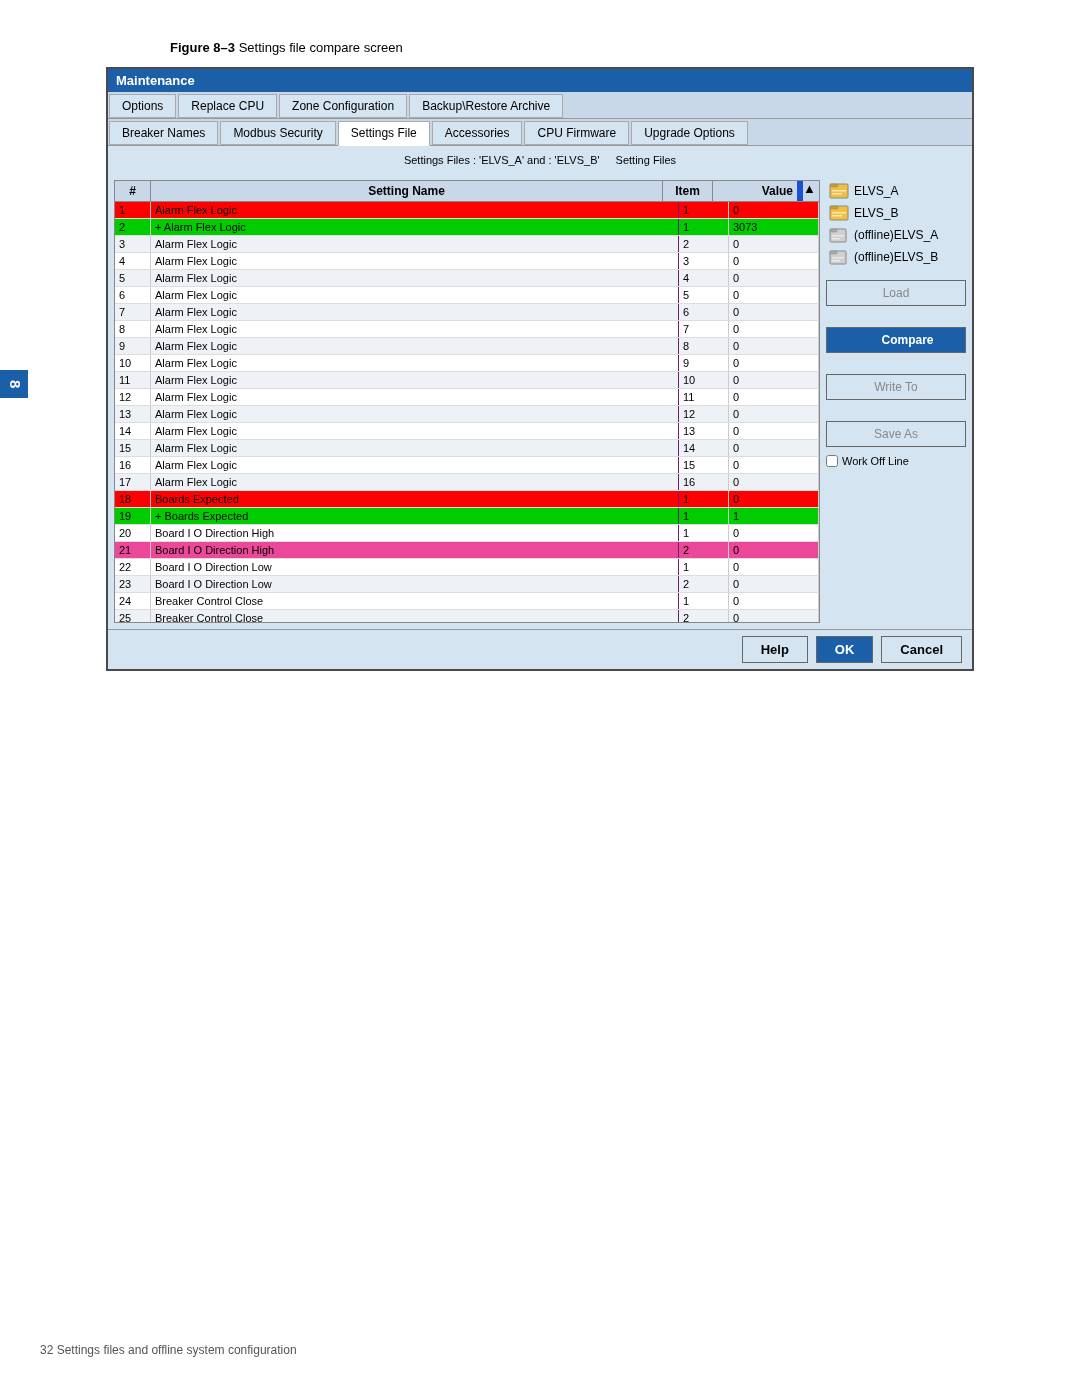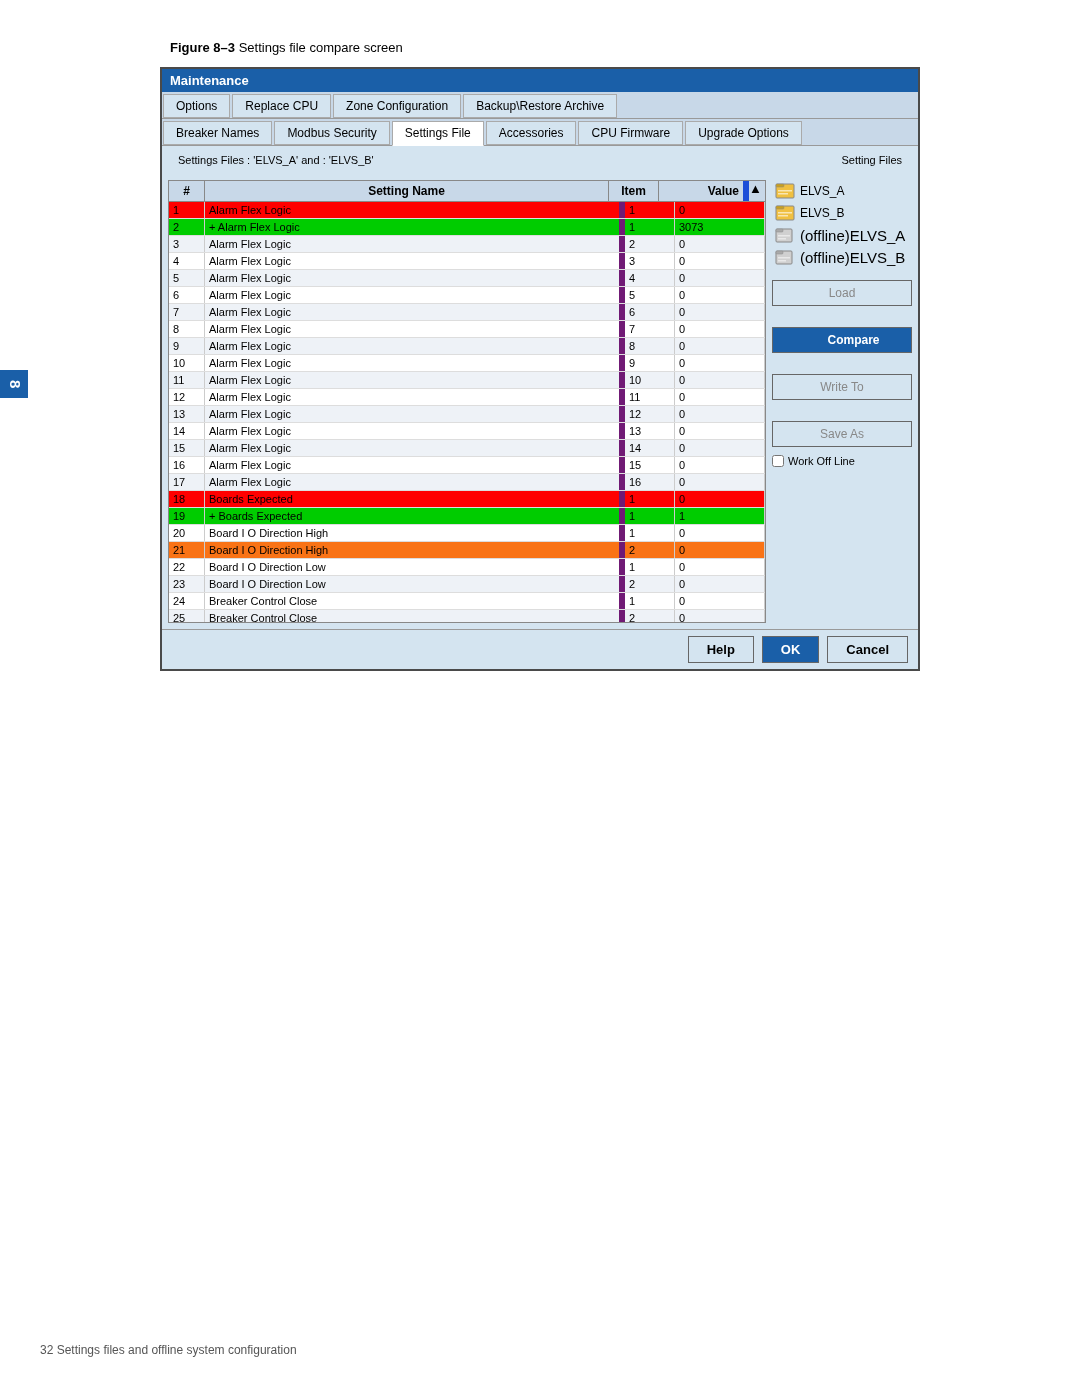--- a/index.html
+++ b/index.html
@@ -29,21 +29,21 @@
       align-self: flex-start;
       margin-left: 160px;
       padding-left: 10px;
     }
 
     .figure-caption strong {
       font-weight: bold;
     }
 
     .maintenance-window {
-      width: 760px;
+      width: 868px;
       border: 2px solid #4a4a4a;
       background: #d4e4f0;
       position: relative;
     }
 
     .title-bar {
       background: #1a5fa8;
       color: #fff;
       font-weight: bold;
       font-size: 13px;
@@ -184,21 +184,21 @@
       width: 36px;
       padding: 2px 4px;
       border-right: 1px solid #ccc;
       font-size: 11px;
       text-align: left;
     }
 
     .td-name {
       flex: 1;
       padding: 2px 4px;
-      border-right: 6px solid #701a75;
+      border-right: 1px solid #701a75;
       font-size: 11px;
     }
 
     .td-item {
       width: 50px;
       padding: 2px 4px;
       border-right: 1px solid #ccc;
       font-size: 11px;
     }
 
@@ -223,21 +223,21 @@
       padding: 2px;
       cursor: pointer;
     }
 
     .file-label {
       font-size: 12px;
       color: #000;
     }
 
     .file-item.offline .file-label {
-      font-size: 15px;
+      font-size: 12px;
     }
 
     .btn-panel {
       display: flex;
       flex-direction: column;
       gap: 21px;
       margin-top: 8px;
     }
 
     .btn {
@@ -351,21 +351,21 @@
 
     <div class="tabs-row2">
       <div class="tab-item">Breaker Names</div>
       <div class="tab-item">Modbus Security</div>
       <div class="tab-item active">Settings File</div>
       <div class="tab-item">Accessories</div>
       <div class="tab-item">CPU Firmware</div>
       <div class="tab-item">Upgrade Options</div>
     </div>
 
-    <div style="display:flex; justify-content:space-between; padding: 4px 8px; background:#d4e4f0;">
+    <div style="display:flex; justify-content:center; padding: 4px 8px; background:#d4e4f0;">
       <span class="settings-files-label">Settings Files : 'ELVS_A' and : 'ELVS_B'</span>
       <span class="settings-files-label">Setting Files</span>
     </div>
 
     <div class="main-content">
 
       <div class="left-panel">
         <div class="table-container">
 
           <div class="table-header">
@@ -490,21 +490,21 @@
     <div class="td-name">+ Boards Expected</div>
     <div class="td-item">1</div>
     <div class="td-value">1</div>
   </div>
               <div class="tr">
     <div class="td-num">20</div>
     <div class="td-name">Board I O Direction High</div>
     <div class="td-item">1</div>
     <div class="td-value">0</div>
   </div>
-              <div class="tr" style="background: #f97316;">
+              <div class="tr" style="background: #ec4899;">
     <div class="td-num">21</div>
     <div class="td-name">Board I O Direction High</div>
     <div class="td-item">2</div>
     <div class="td-value">0</div>
   </div>
               <div class="tr">
     <div class="td-num">22</div>
     <div class="td-name">Board I O Direction Low</div>
     <div class="td-item">1</div>
     <div class="td-value">0</div>

